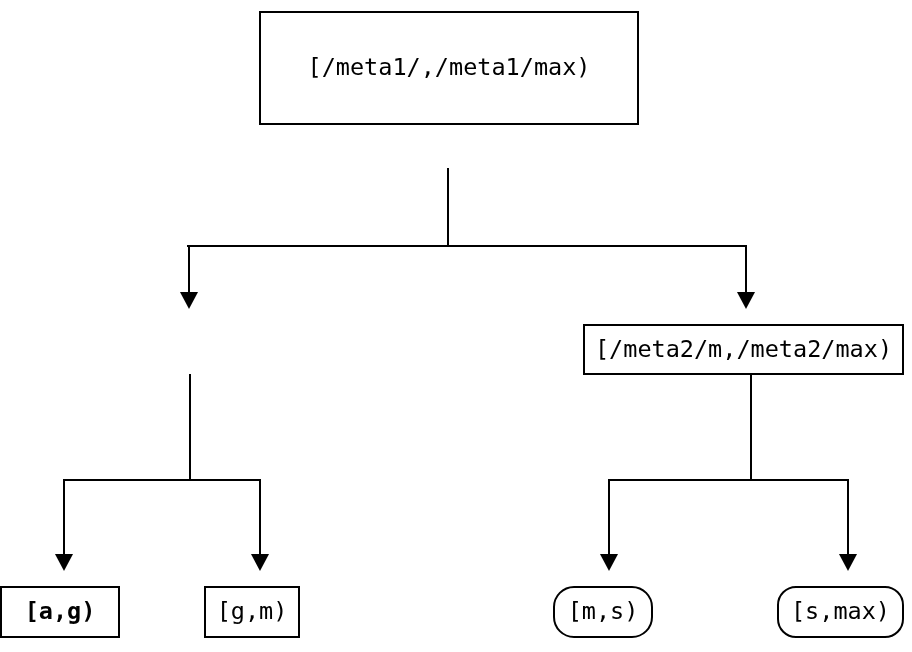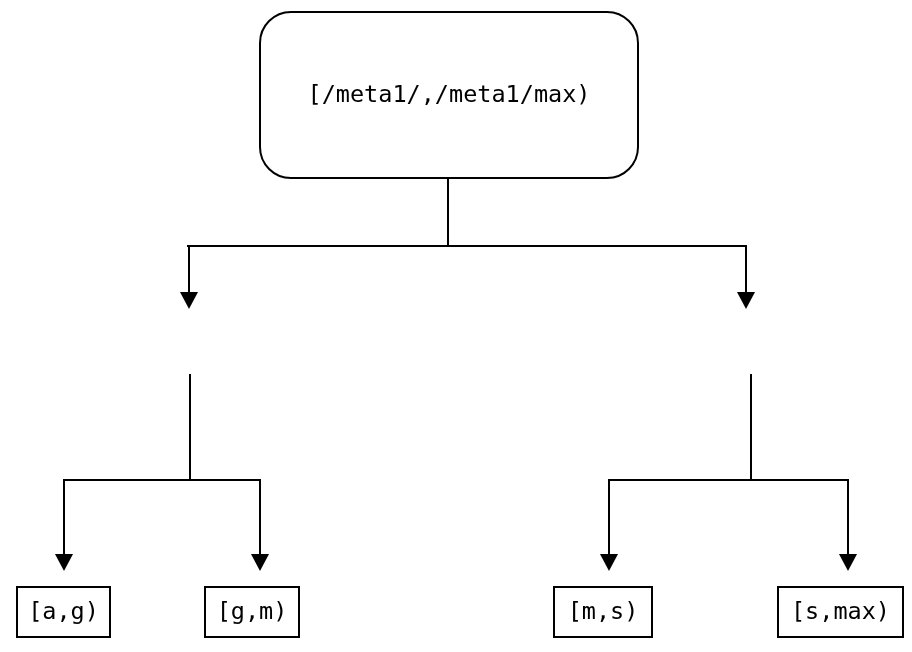--- a/index.html
+++ b/index.html
@@ -80,25 +80,26 @@
       <line x1="751" y1="374" x2="751" y2="480"></line>
       <line x1="608" y1="480" x2="849" y2="480"></line>
       <line x1="609" y1="479" x2="609" y2="554"></line>
       <polygon points="600,554 618,554 609,571"></polygon>
       <line x1="848" y1="479" x2="848" y2="554"></line>
       <polygon points="839,554 857,554 848,571"></polygon>
     </g>
 
   </svg>
 
-  <div class="node" style="left:259px; top:11px; width:380px; height:168px;border-radius:32px;">[/meta1/,/meta1/max)</div>
+  <div class="node" style="left:259px; top:11px; width:380px; height:114px;">[/meta1/,/meta1/max)</div>
 
 
+  <div class="node" style="left:583px; top:324px; width:321px; height:51px;">[/meta2/m,/meta2/max)</div>
 
-  <div class="node" style="left:16px; top:586px; width:95px; height:52px;">[a,g)</div>
+  <div class="node" style="left:0; top:586px; width:120px; height:52px;font-weight:bold;">[a,g)</div>
 
   <div class="node" style="left:204px; top:586px; width:96px; height:52px;">[g,m)</div>
 
-  <div class="node" style="left:553px; top:586px; width:100px; height:52px;">[m,s)</div>
+  <div class="node" style="left:553px; top:586px; width:100px; height:52px;border-radius:21px;">[m,s)</div>
 
-  <div class="node" style="left:777px; top:586px; width:127px; height:52px;">[s,max)</div>
+  <div class="node" style="left:777px; top:586px; width:127px; height:52px;border-radius:19px;">[s,max)</div>
 
 </div>
 
 </body></html>

